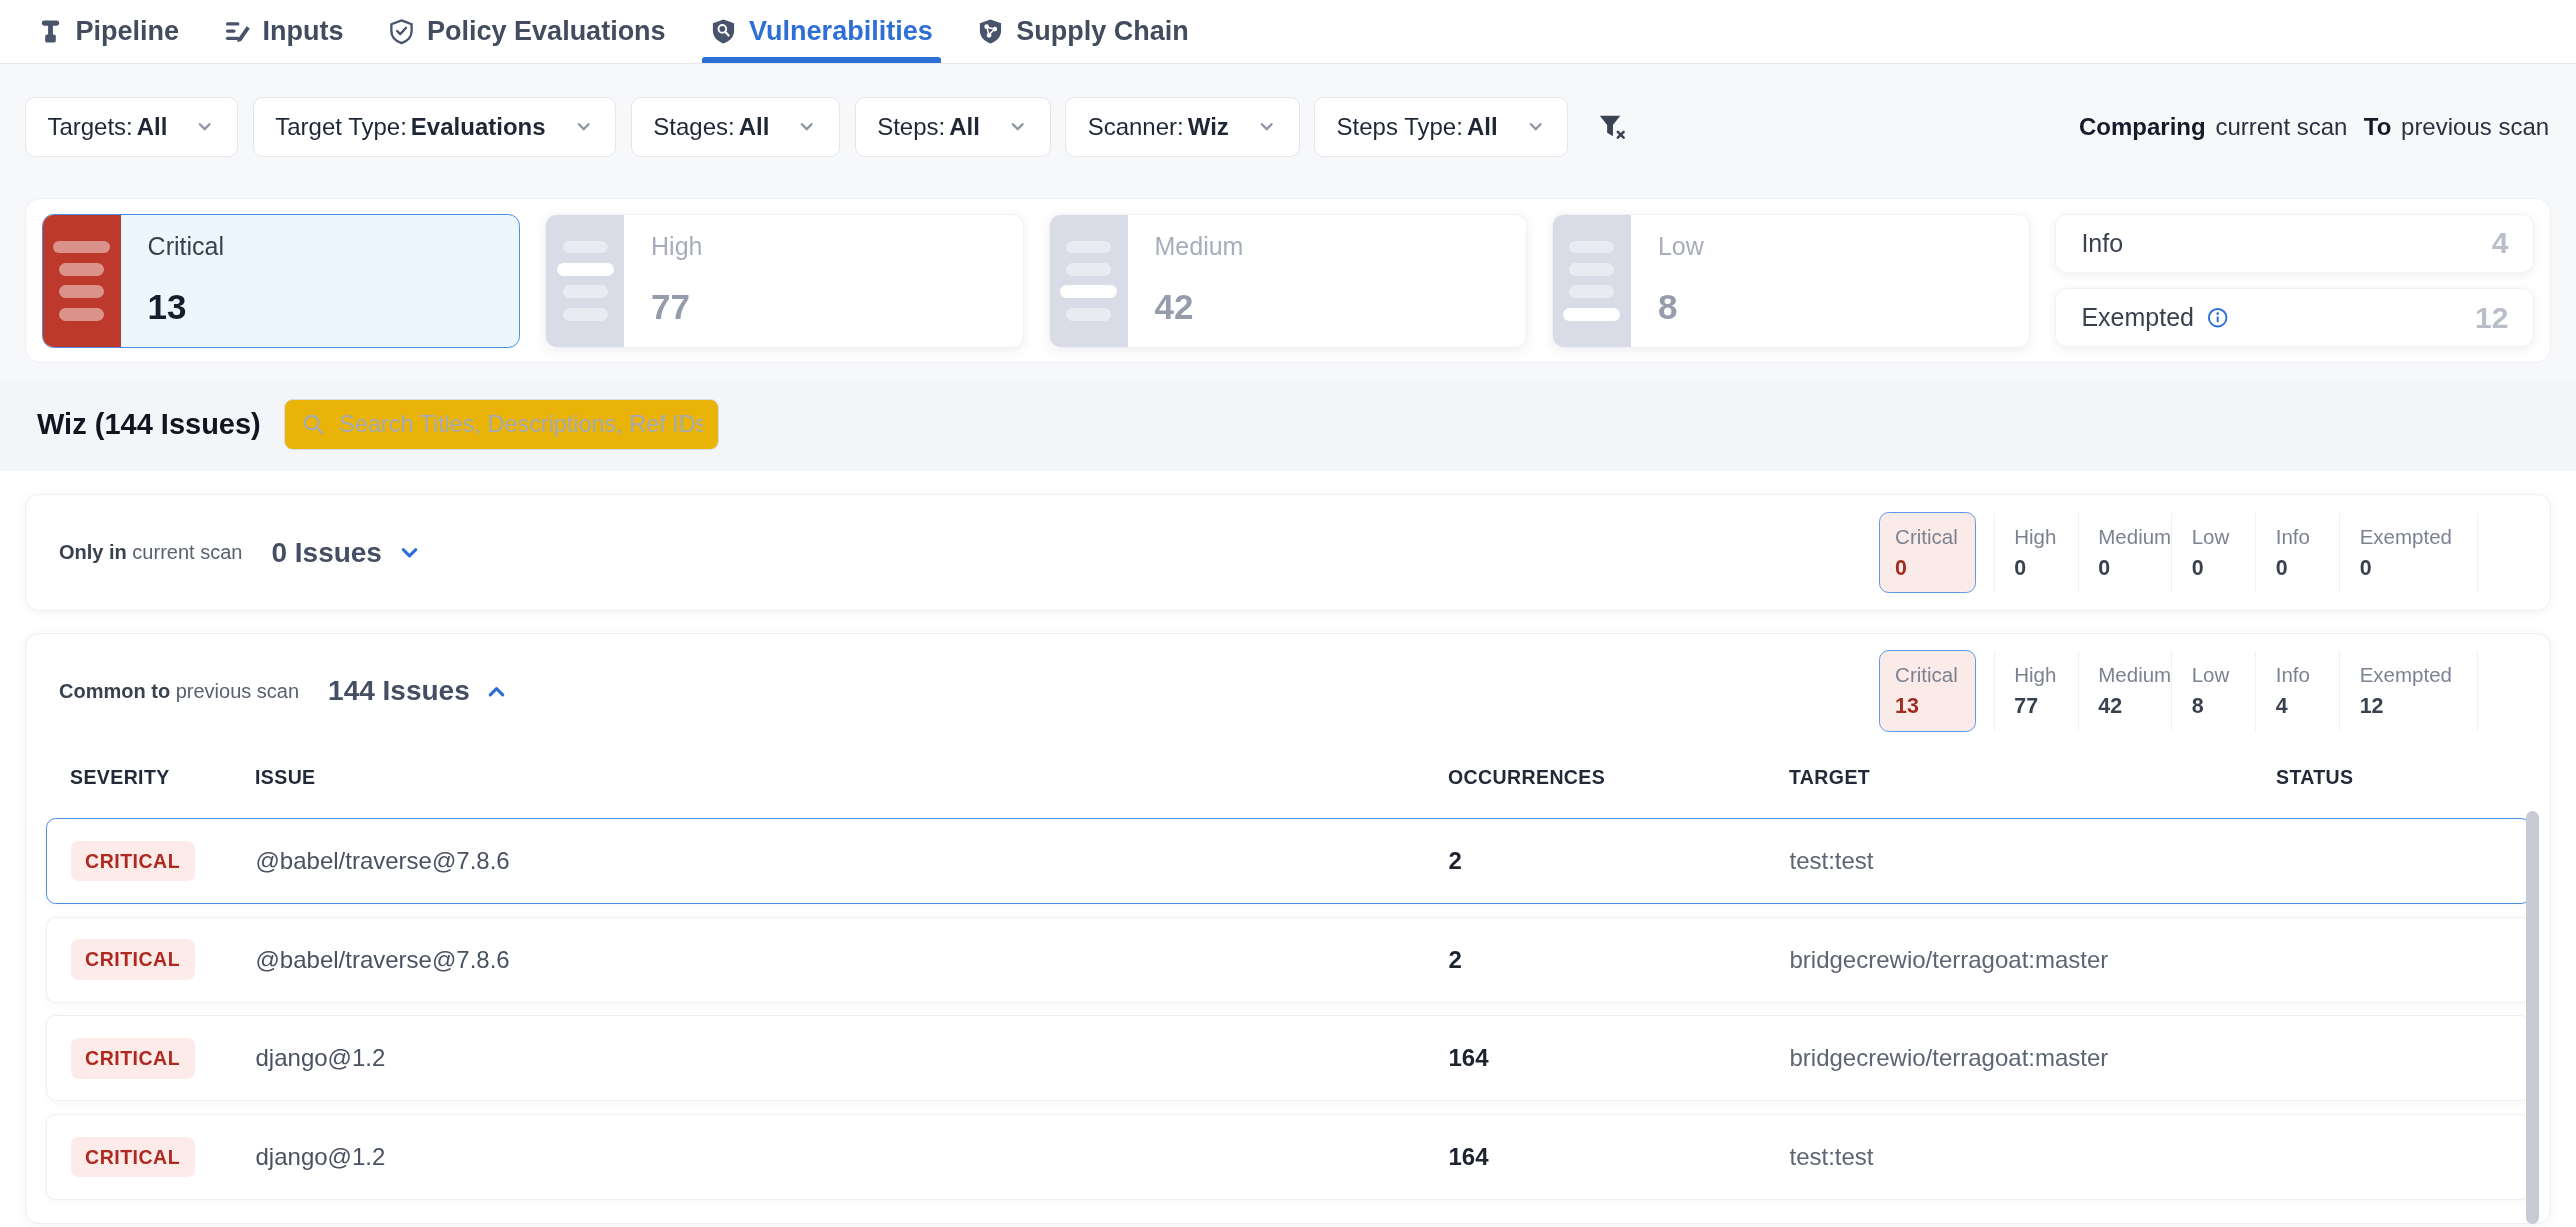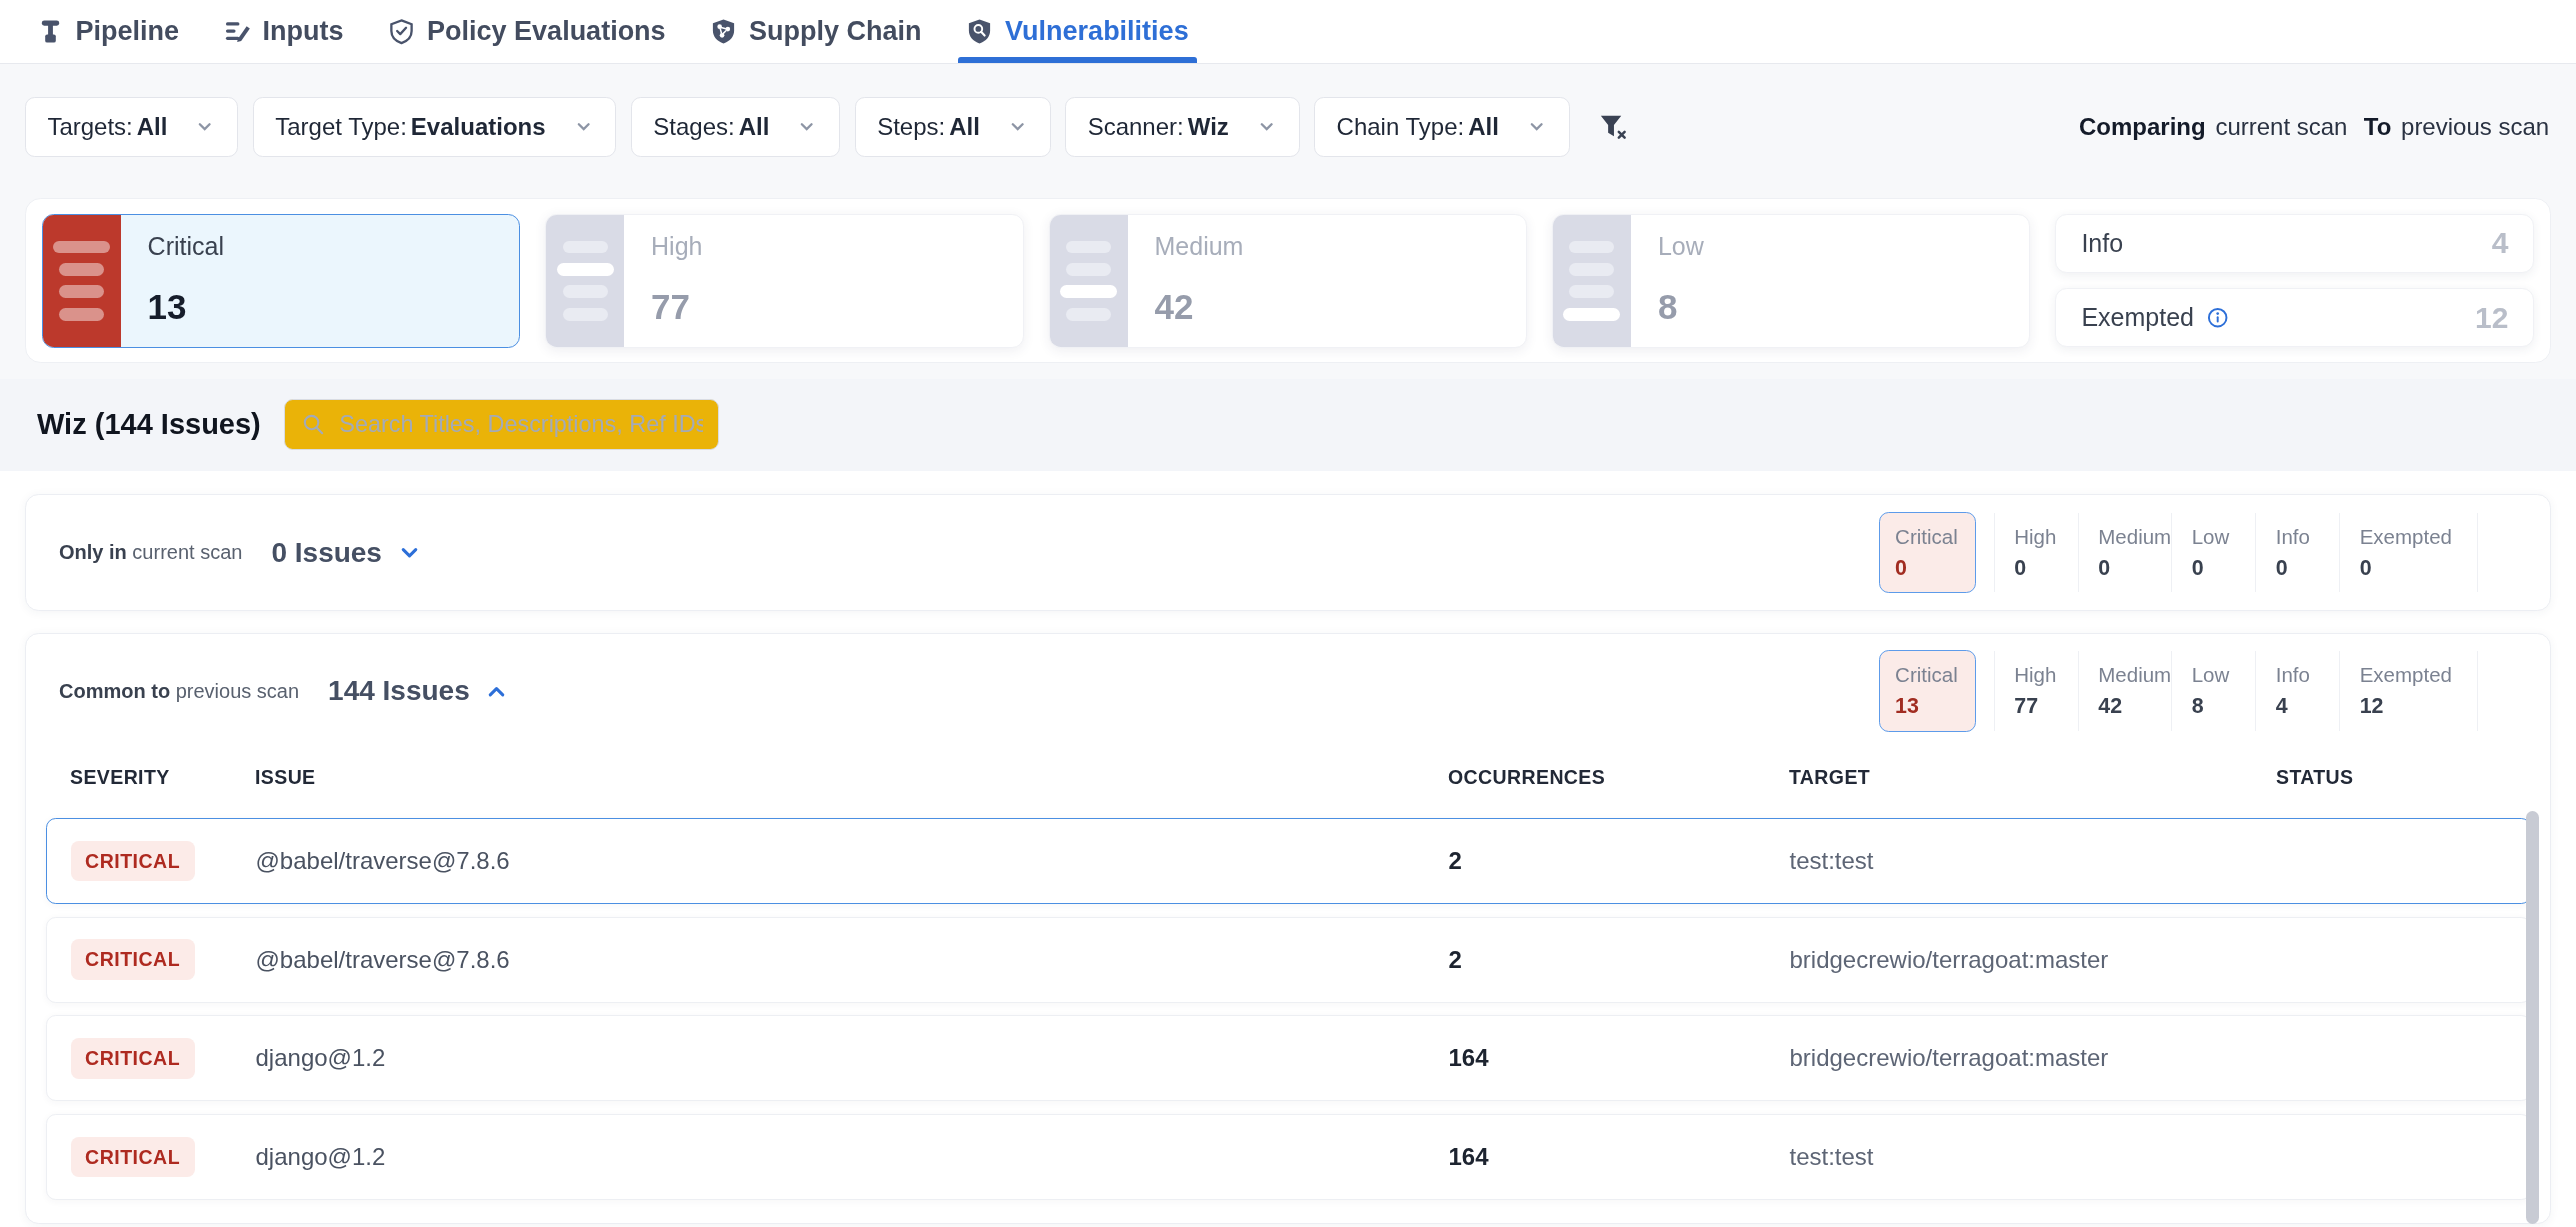--- a/index.html
+++ b/index.html
@@ -107,45 +107,45 @@
   </div>
   <div class="tab">
     <span class="ticon">
       <svg width="27" height="27" viewBox="0 0 28 28" fill="none" stroke="currentColor" stroke-width="2.4">
           <path d="M14 2.5 L24.5 6.5 V13.5 C24.5 19.5 20.5 23.8 14 26 C7.5 23.8 3.5 19.5 3.5 13.5 V6.5 Z"></path>
           <path d="M9.5 13.5 l3.2 3.2 6-6.5" stroke-linecap="round" stroke-linejoin="round"></path>
         </svg>
     </span>
     <span class="tab-label">Policy Evaluations</span>
   </div>
+  <div class="tab active">
+    <span class="ticon">
+      <svg width="27" height="27" viewBox="0 0 28 28">
+          <path d="M14 1.5 L25 5.5 V13 C25 19.5 20.8 24 14 26.5 C7.2 24 3 19.5 3 13 V5.5 Z" fill="currentColor"></path>
+          <circle cx="12.8" cy="11.3" r="4" fill="none" stroke="#fff" stroke-width="2"></circle>
+          <line x1="15.7" y1="14.3" x2="19.3" y2="18.2" stroke="#fff" stroke-width="2.2" stroke-linecap="round"></line>
+        </svg>
+    </span>
+    <span class="tab-label">Vulnerabilities</span>
+    <div class="underline"></div>
+  </div>
   <div class="tab">
     <span class="ticon">
       <svg width="27" height="27" viewBox="0 0 28 28">
           <path d="M14 1.5 L25 5.5 V13 C25 19.5 20.8 24 14 26.5 C7.2 24 3 19.5 3 13 V5.5 Z" fill="currentColor"></path>
           <g stroke="#fff" stroke-width="1.6" fill="none">
             <path d="M10.5 9.6 L17.5 11.3 M16.8 13 L13.3 16.5 M10.6 11 L12 16"></path>
           </g>
           <circle cx="10" cy="9" r="2.4" fill="#fff"></circle>
           <circle cx="18.5" cy="11.5" r="2.4" fill="#fff"></circle>
           <circle cx="12.5" cy="18" r="2.4" fill="#fff"></circle>
         </svg>
     </span>
     <span class="tab-label">Supply Chain</span>
   </div>
-  <div class="tab active">
-    <span class="ticon">
-      <svg width="27" height="27" viewBox="0 0 28 28">
-          <path d="M14 1.5 L25 5.5 V13 C25 19.5 20.8 24 14 26.5 C7.2 24 3 19.5 3 13 V5.5 Z" fill="currentColor"></path>
-          <circle cx="12.8" cy="11.3" r="4" fill="none" stroke="#fff" stroke-width="2"></circle>
-          <line x1="15.7" y1="14.3" x2="19.3" y2="18.2" stroke="#fff" stroke-width="2.2" stroke-linecap="round"></line>
-        </svg>
-    </span>
-    <span class="tab-label">Vulnerabilities</span>
-    <div class="underline"></div>
-  </div>
 </div>
 
 <div class="top-gray">
 
   <div class="filters">
     <div class="filter">
       <span class="flabel">
           <span>Targets:</span>
           <b>All</b>
         </span>
@@ -194,21 +194,21 @@
           <b>Wiz</b>
         </span>
       <span class="chev">
           <svg width="21.4" height="21.4" viewBox="0 0 22 22" fill="none" stroke="currentColor" stroke-width="2.4" stroke-linecap="round">
             <path d="M6 8.5 L11 13.5 L16 8.5"></path>
           </svg>
         </span>
     </div>
     <div class="filter">
       <span class="flabel">
-          <span>Chain Type:</span>
+          <span>Steps Type:</span>
           <b>All</b>
         </span>
       <span class="chev">
           <svg width="21.4" height="21.4" viewBox="0 0 22 22" fill="none" stroke="currentColor" stroke-width="2.4" stroke-linecap="round">
             <path d="M6 8.5 L11 13.5 L16 8.5"></path>
           </svg>
         </span>
     </div>
     <span class="clear-filter">
       <svg width="33" height="33" viewBox="0 0 34 34" fill="currentColor">

